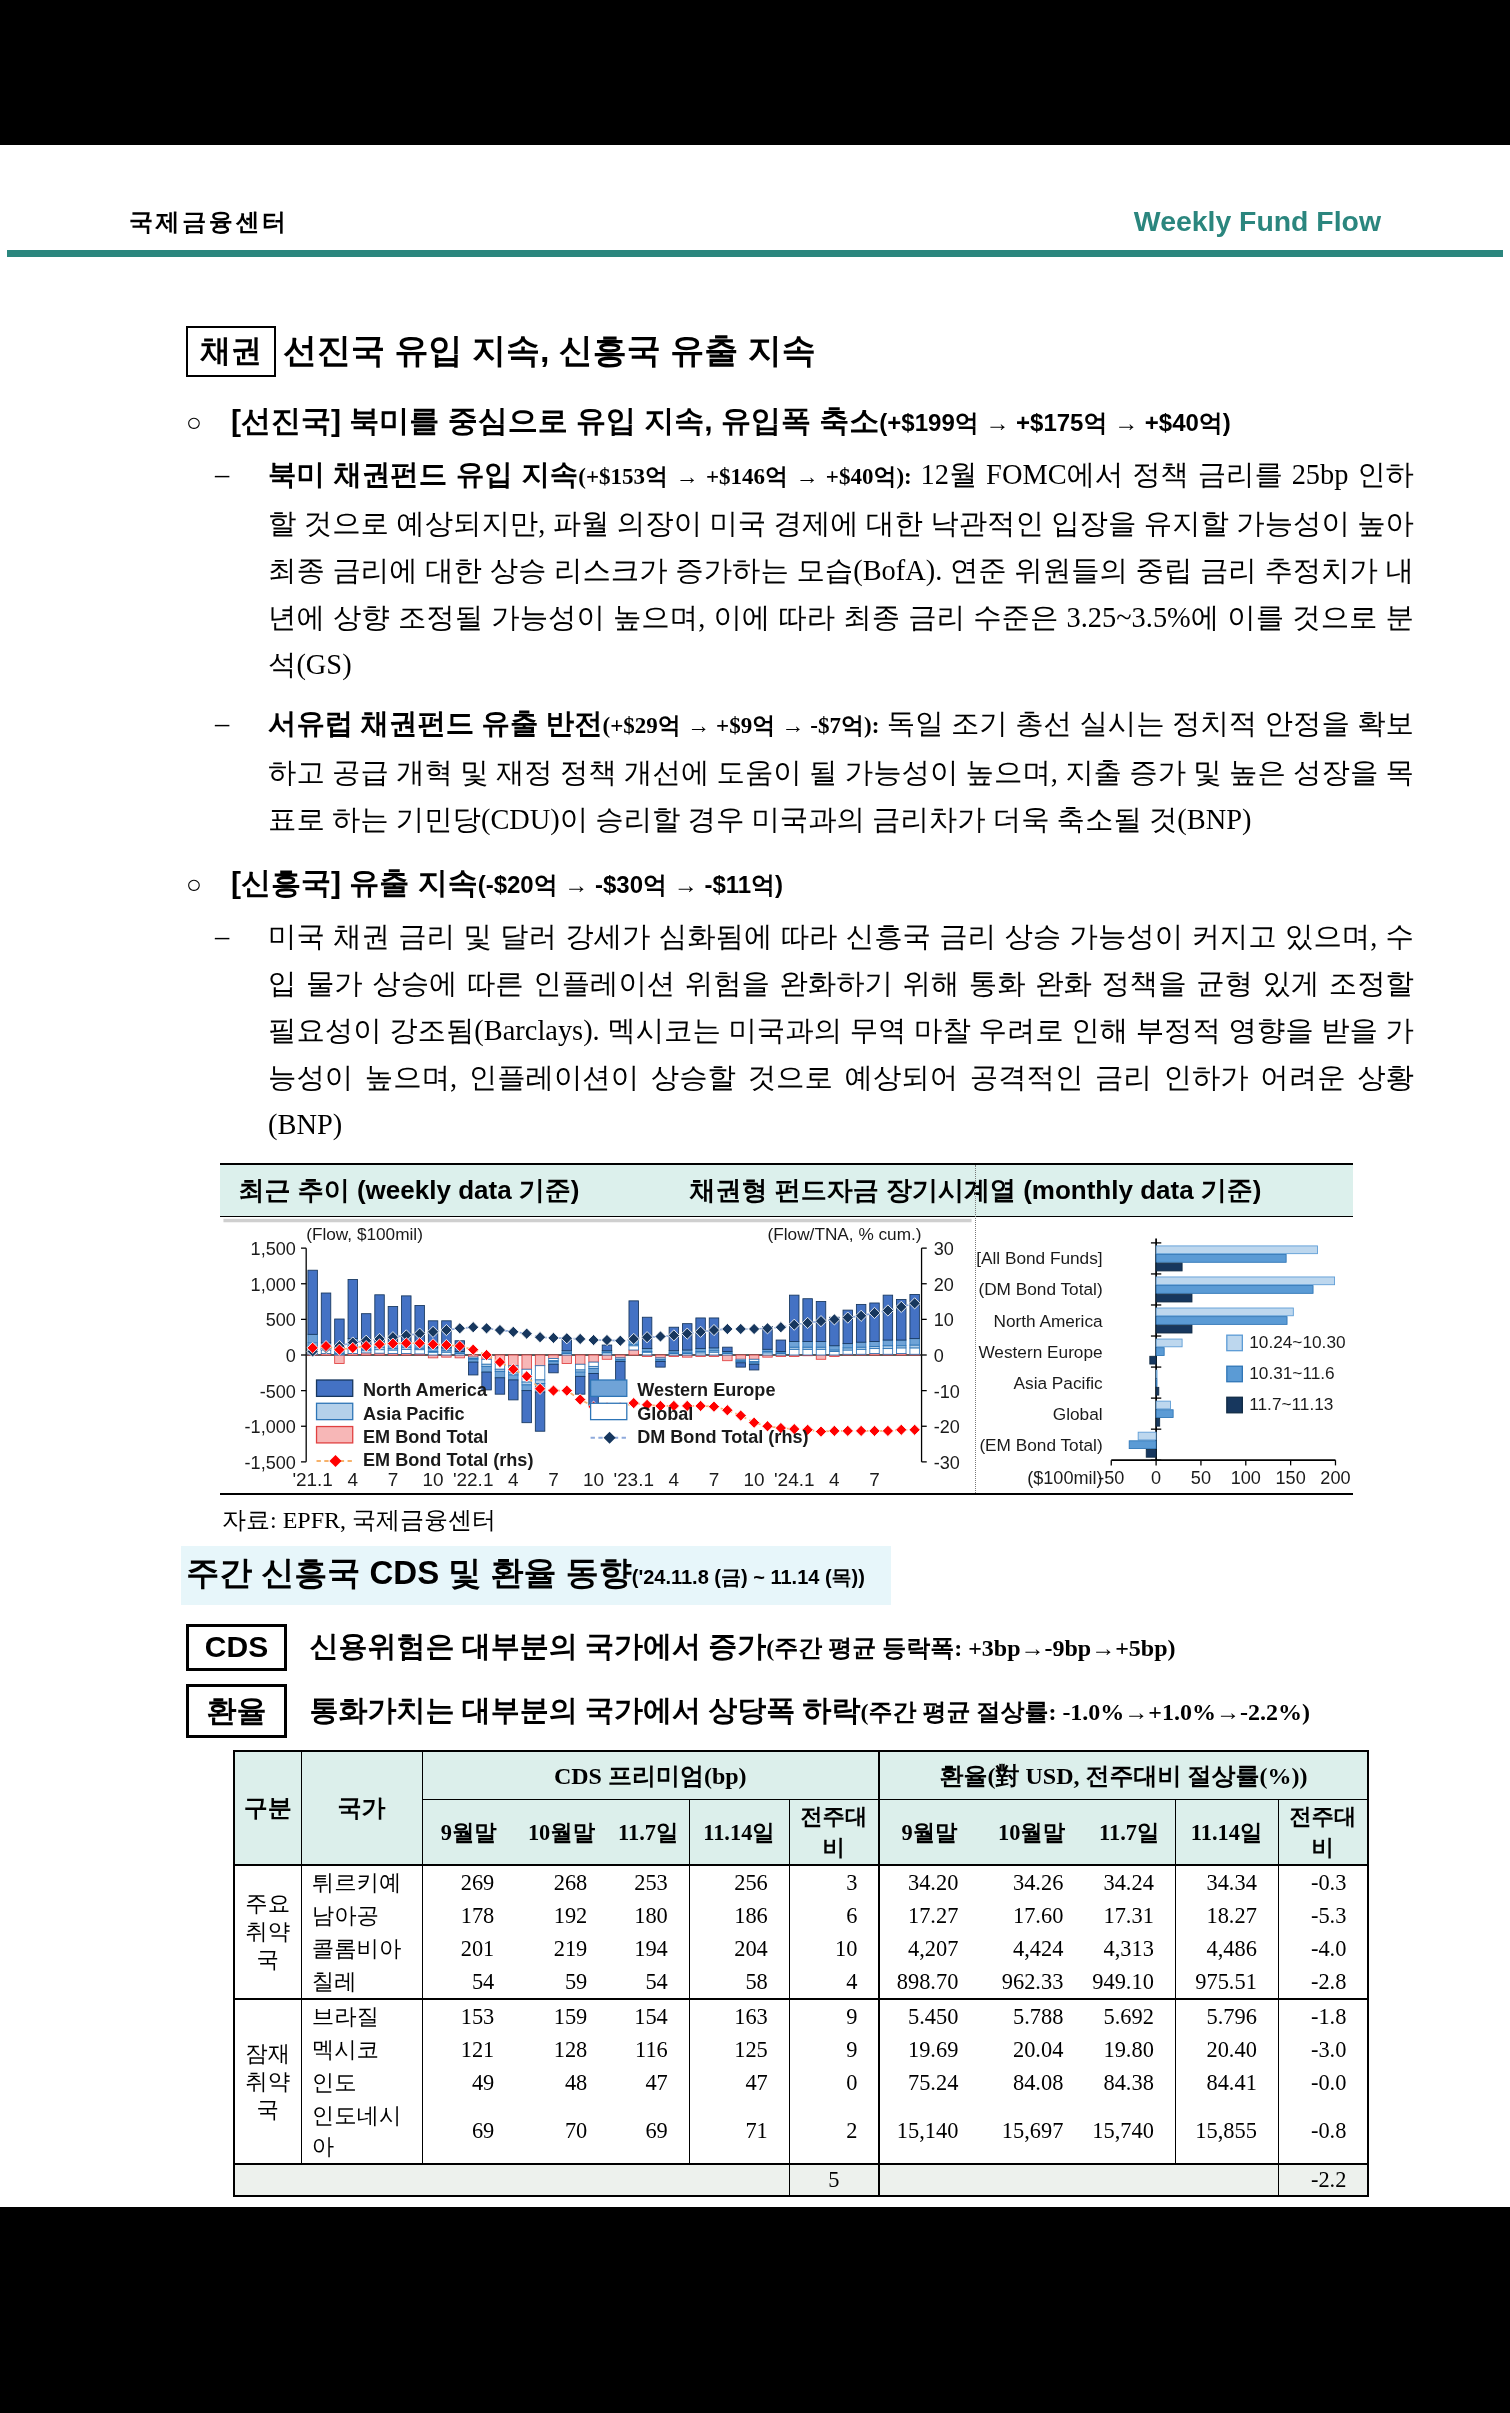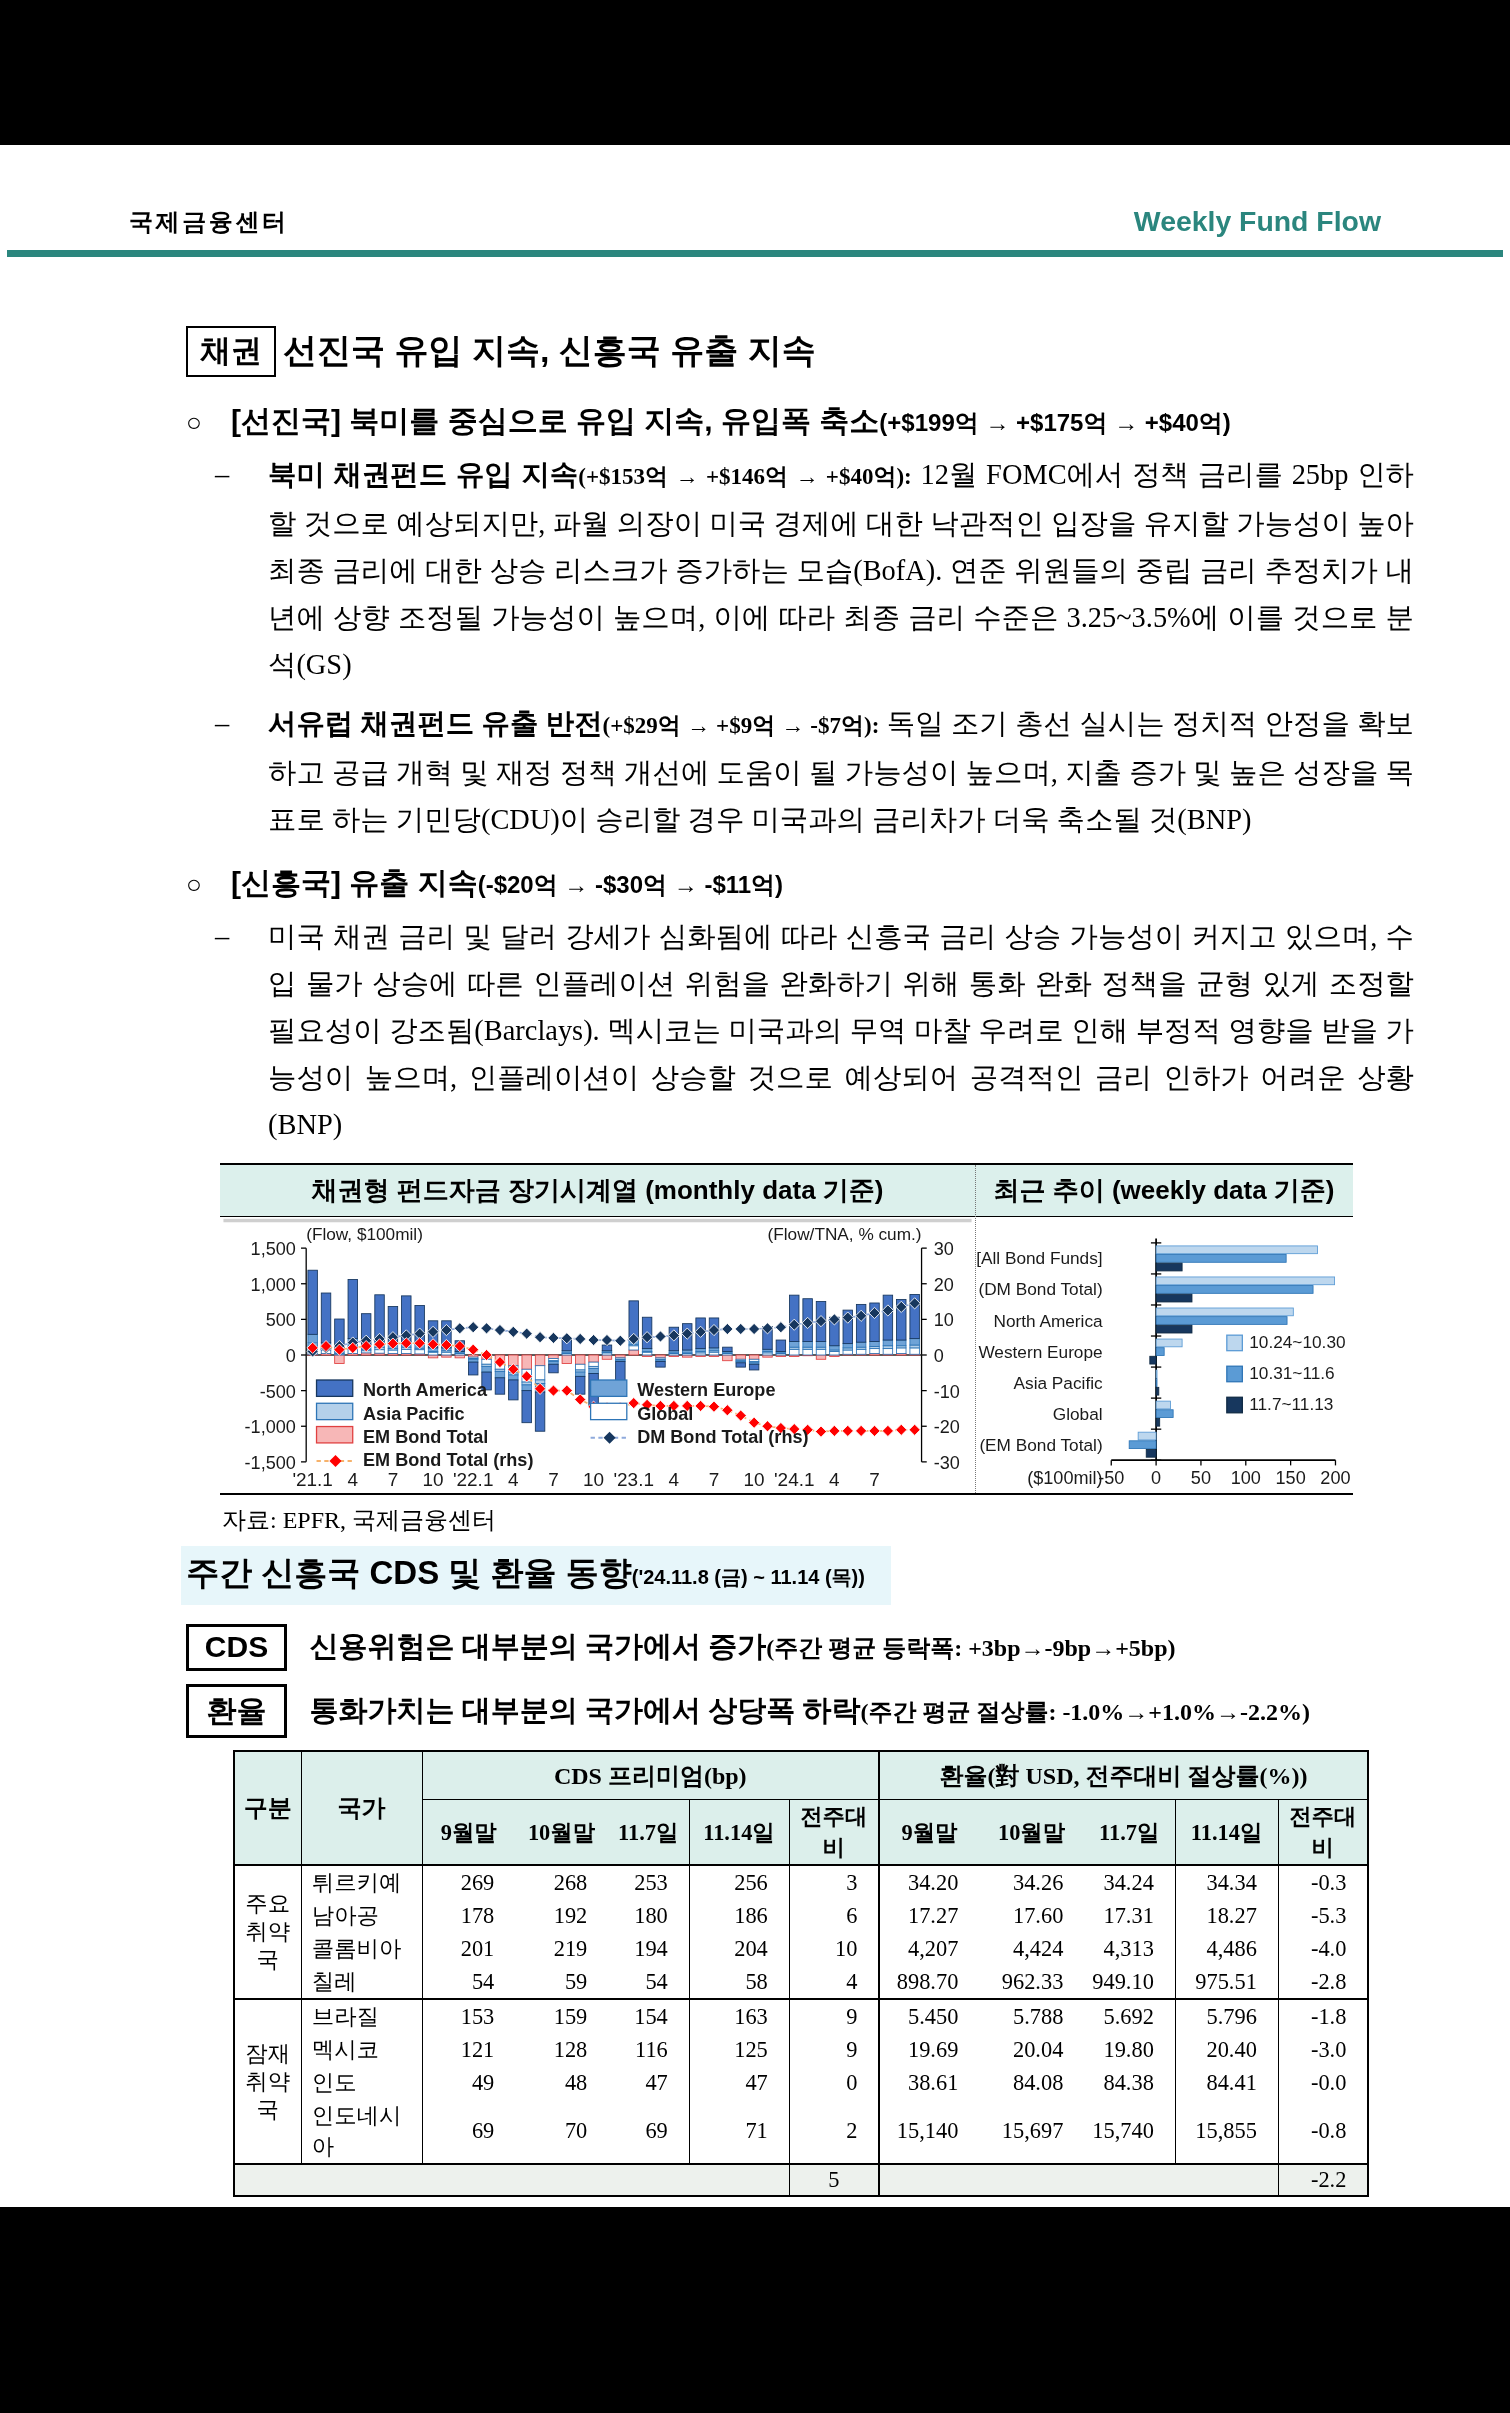--- a/index.html
+++ b/index.html
@@ -109,22 +109,22 @@
       <span class="olead"><b>[신흥국] 유출 지속</b><b class="sm">(-$20억 → -$30억 → -$11억)</b></span>
     </div>
 
     <div class="subp">
       <span class="dash">–</span>
       <p class="ptext"><span>미국 채권 금리 및 달러 강세가 심화됨에 따라 신흥국 금리 상승 가능성이 커지고 있으며, 수입 물가 상승에 따른 인플레이션 위험을 완화하기 위해 통화 완화 정책을 균형 있게 조정할 필요성이 강조됨(Barclays). 멕시코는 미국과의 무역 마찰 우려로 인해 부정적 영향을 받을 가능성이 높으며, 인플레이션이 상승할 것으로 예상되어 공격적인 금리 인하가 어려운 상황(BNP)</span></p>
     </div>
 
     <div class="figure">
       <div class="figband">
+        <div class="cell cr">최근 추이 (weekly data 기준)</div>
         <div class="cell cl">채권형 펀드자금 장기시계열 (monthly data 기준)</div>
-        <div class="cell cr">최근 추이 (weekly data 기준)</div>
       </div>
       <div class="figbody">
         <svg id="leftChart" width="755" height="276" viewBox="0 0 876 320">
             <rect x="4" y="2" width="868" height="4" fill="#cfcfcf"></rect>
             <text x="100" y="26" font-size="20" fill="#7f7f7f">(Flow, $100mil)</text>
             <text x="814" y="26" font-size="20" fill="#7f7f7f" text-anchor="end">(Flow/TNA, % cum.)</text>
             <line x1="100" y1="36" x2="100" y2="284" stroke="#000" stroke-width="1.5"></line>
             <line x1="814" y1="36" x2="814" y2="284" stroke="#000" stroke-width="1.5"></line>
             <line x1="94" y1="36" x2="100" y2="36" stroke="#000" stroke-width="1.5"></line>
             <text x="88" y="44" font-size="21" text-anchor="end">1,500</text>
@@ -718,21 +718,21 @@
             <td class="bL num">20.40</td>
             <td class="bL num">-3.0</td>
           </tr>
           <tr>
             <td class="bL country">인도</td>
             <td class="bL num">49</td>
             <td class="num">48</td>
             <td class="num">47</td>
             <td class="bL num">47</td>
             <td class="bL num">0</td>
-            <td class="bT num">38.61</td>
+            <td class="bT num">75.24</td>
             <td class="num">84.08</td>
             <td class="num">84.38</td>
             <td class="bL num">84.41</td>
             <td class="bL num">-0.0</td>
           </tr>
           <tr>
             <td class="bL country">인도네시아</td>
             <td class="bL num">69</td>
             <td class="num">70</td>
             <td class="num">69</td>

